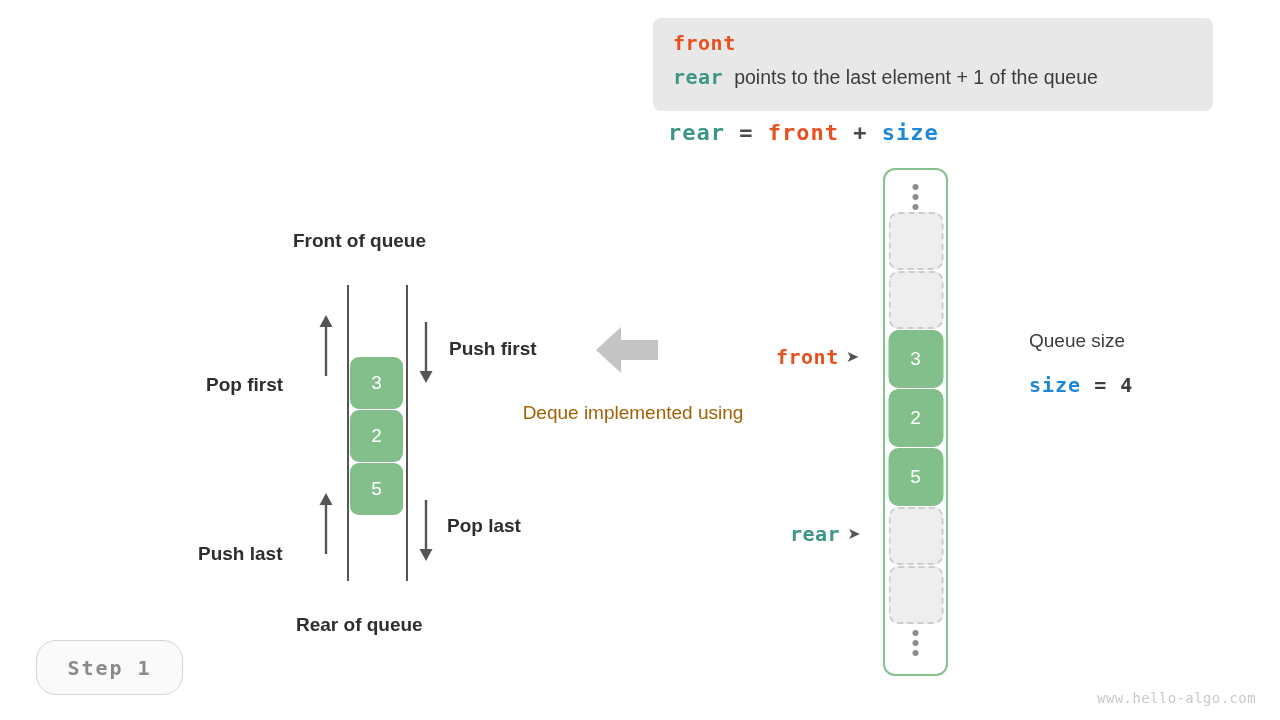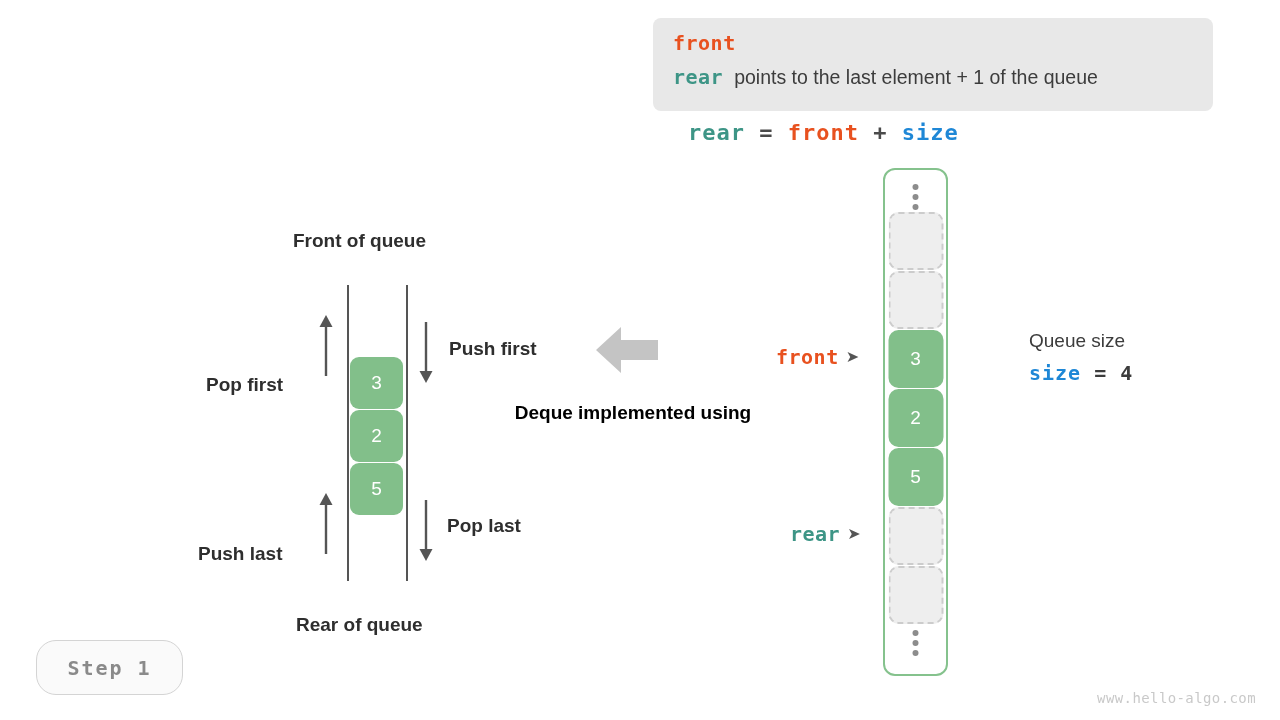--- a/index.html
+++ b/index.html
@@ -52,21 +52,20 @@
   
   #formula {
     position: absolute;
     left: 668px;
     top: 120px;
     font-family: "DejaVu Sans Mono", "Liberation Mono", monospace;
     font-weight: bold;
     font-size: 22px;
     letter-spacing: 1px;
     white-space: nowrap;
-    margin-left: 20px;
   }
   #formula .op { color: #4a4a4a; font-weight: bold; }
 
   
   #deque-title-top {
     position: absolute;
     left: 293px;
     top: 230px;
     font-size: 19px;
     font-weight: bold;
@@ -123,23 +122,22 @@
 
   .varrow { position: absolute; }
 
   #center-note {
     position: absolute;
     left: 490px;
     top: 400px;
     width: 286px;
     text-align: center;
     font-size: 19px;
-    color: #000000;
+    color: #a16207;
     line-height: 26px;
-    font-weight: bold;
   }
 
   #big-left-arrow {
     position: absolute;
     left: 596px;
     top: 325px;
   }
 
   
   #array-box {
@@ -222,21 +220,21 @@
     position: absolute;
     left: 1029px;
     top: 330px;
     white-space: nowrap;
   }
   #size-caption .cap {
     font-size: 19px;
     color: #3c3c3c;
   }
   #size-caption .expr {
-    margin-top: 9px;
+    margin-top: 21px;
     font-family: "DejaVu Sans Mono", "Liberation Mono", monospace;
     font-weight: bold;
     font-size: 20px;
     letter-spacing: 1px;
   }
   #size-caption .expr .val { color: #3c3c3c; }
 
   
   #step-badge {
     position: absolute;

